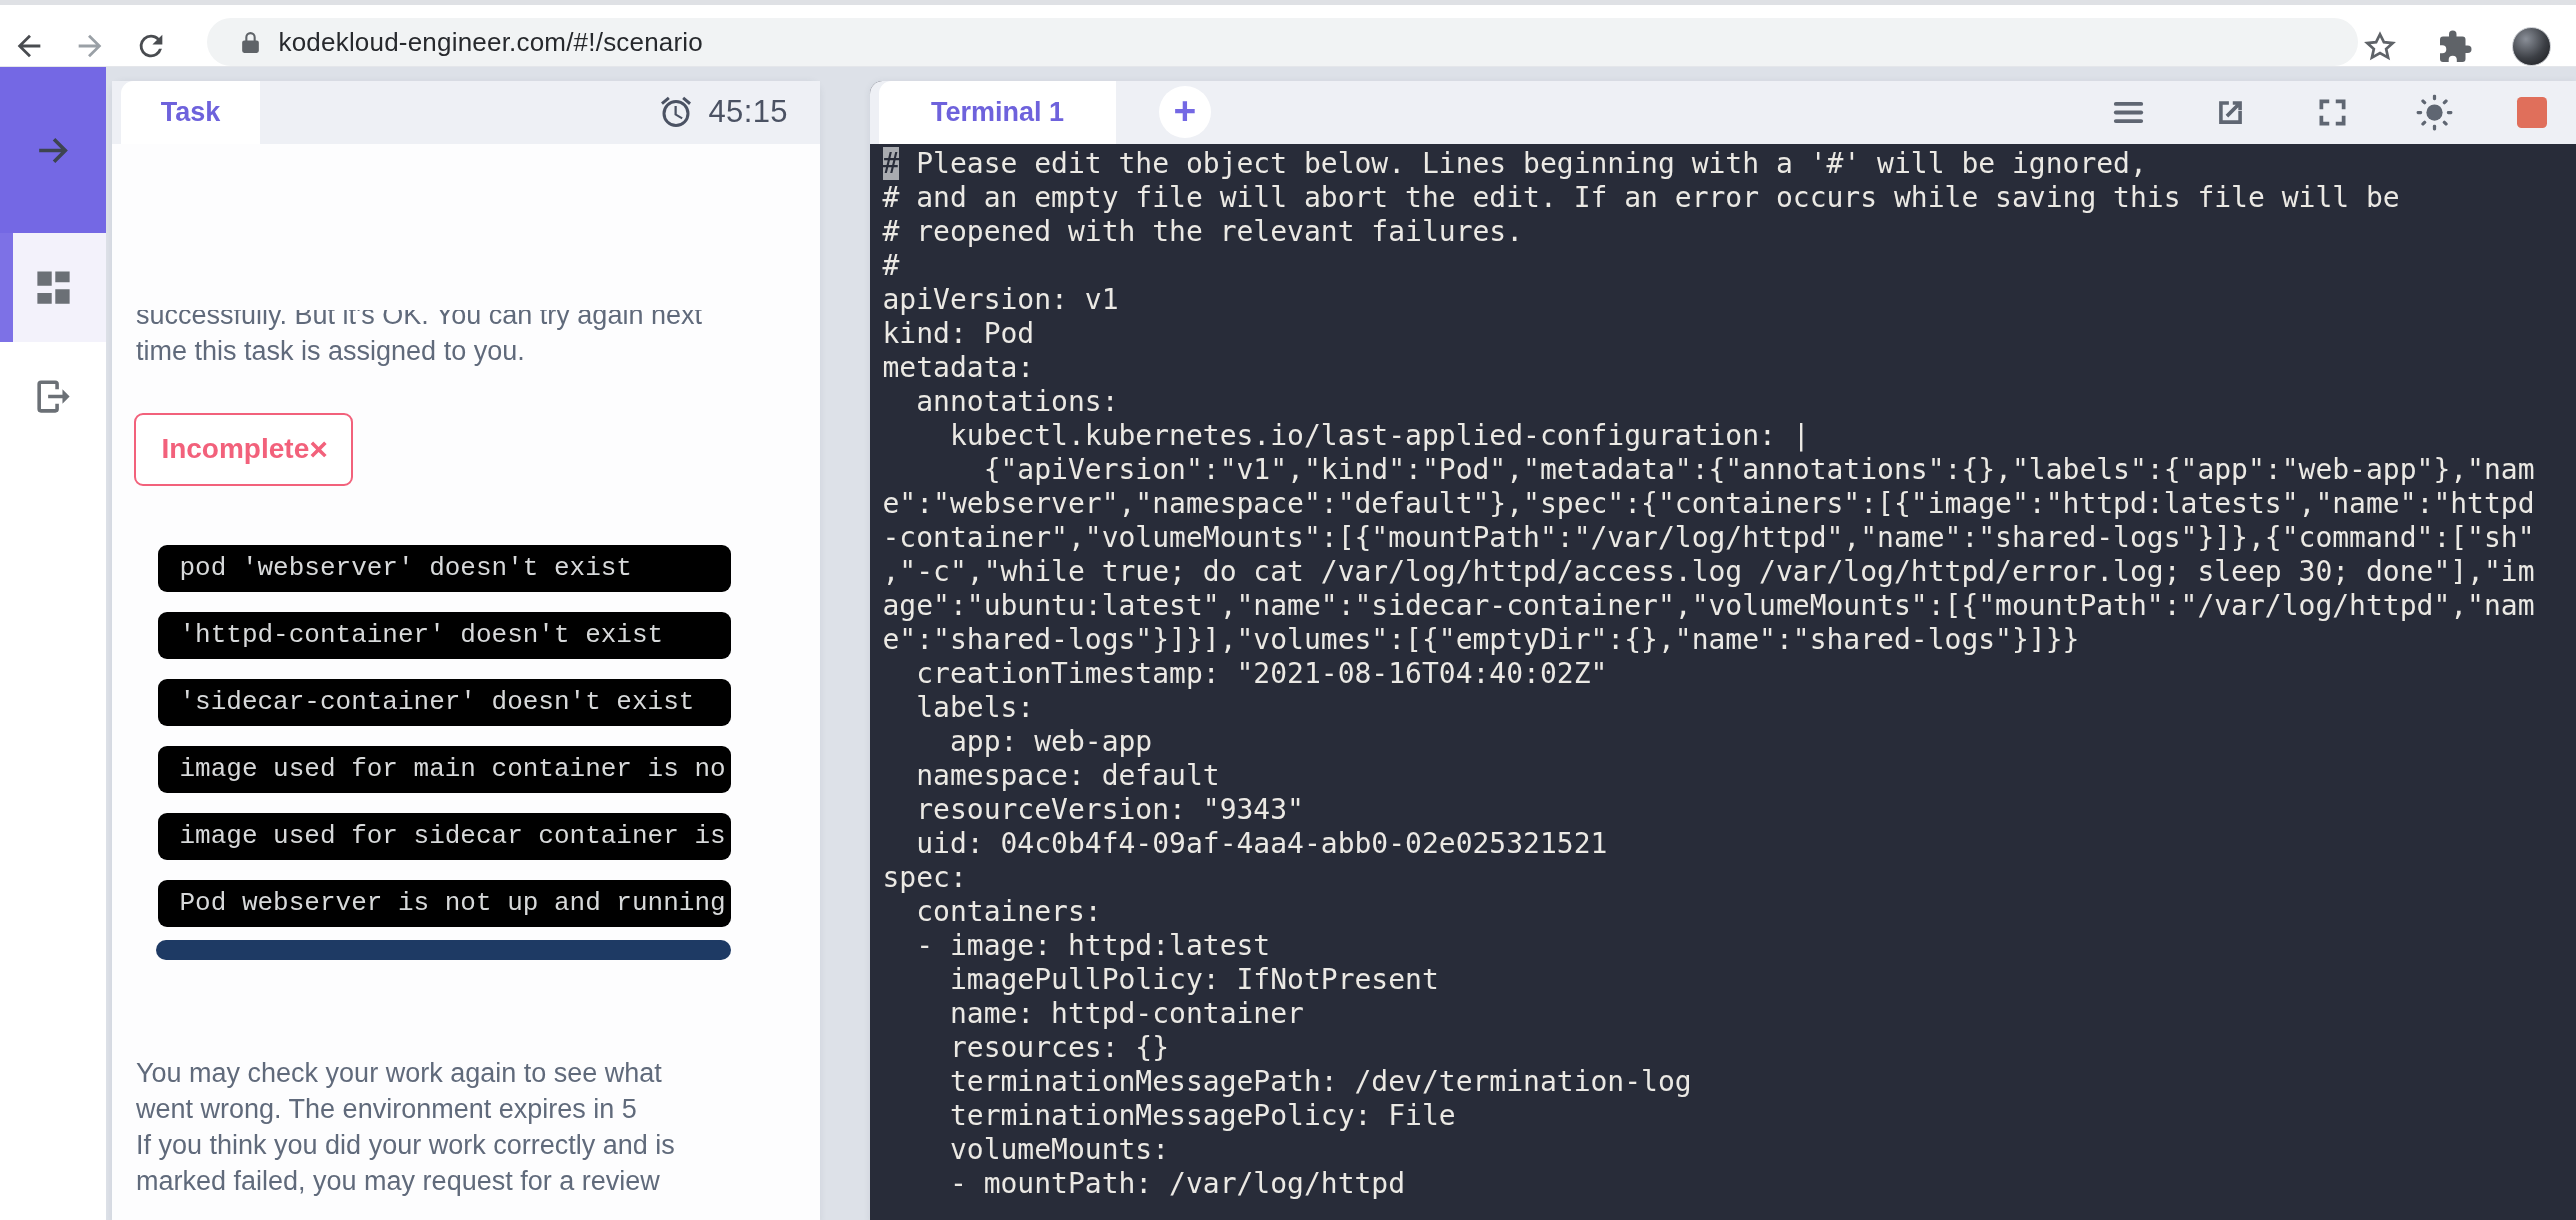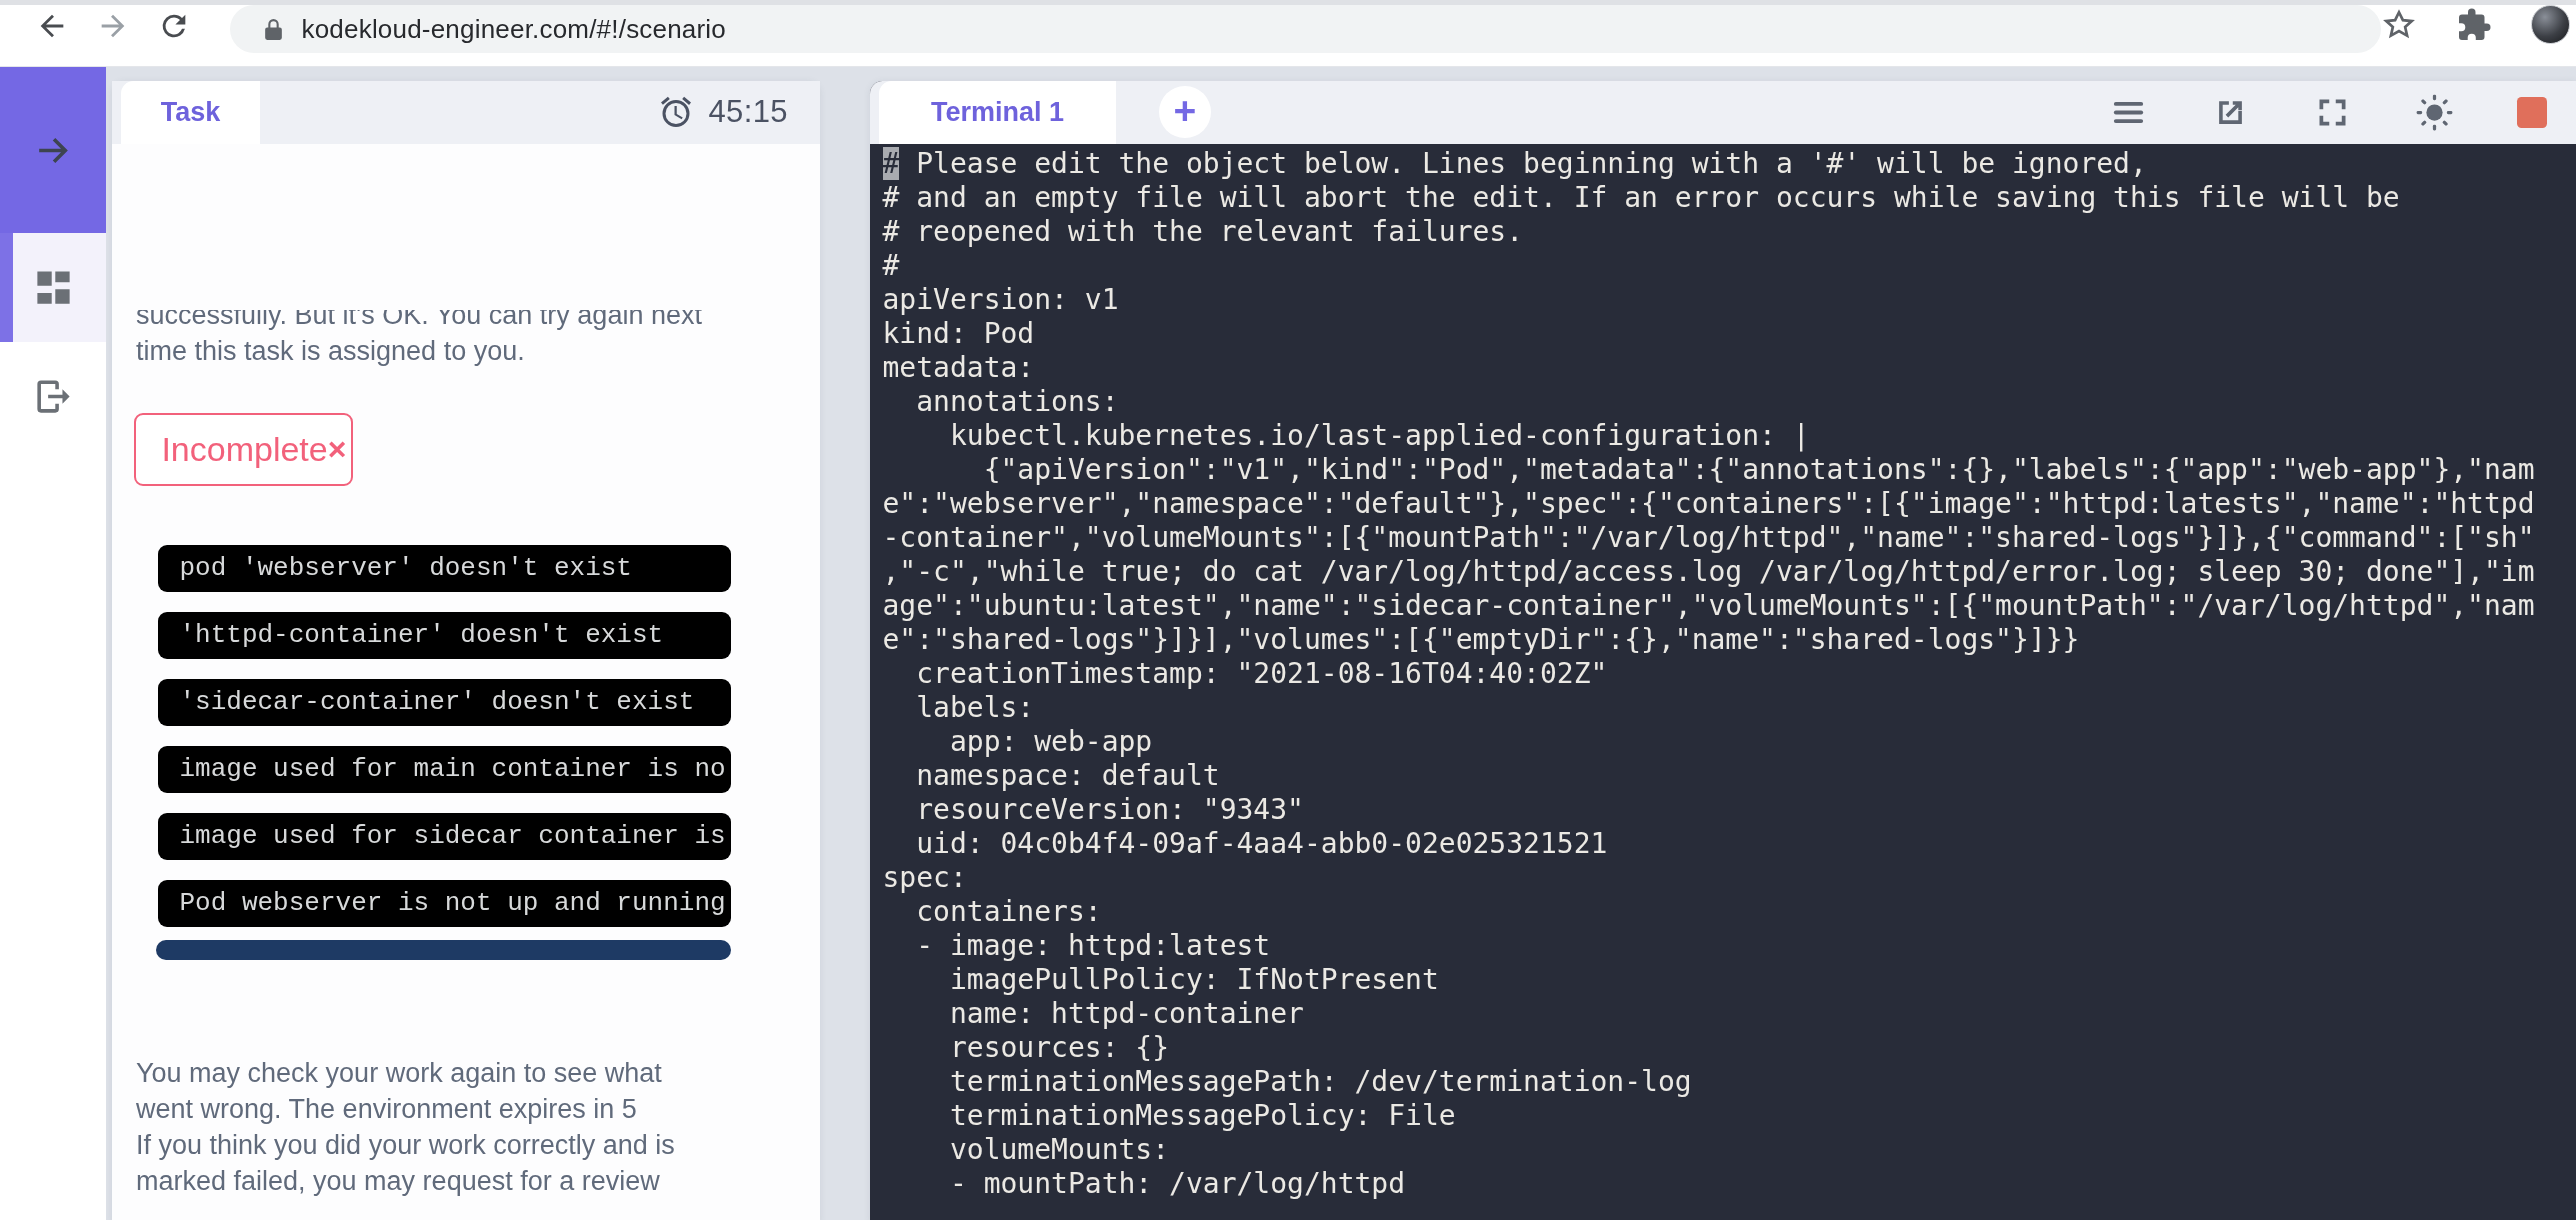--- a/index.html
+++ b/index.html
@@ -2,22 +2,22 @@
 <html style="font-size:14.3px"><head>
 <meta charset="utf-8">
 <style>
   * { margin:0; padding:0; box-sizing:border-box; }
   html,body { width:2576px; height:1221px; overflow:hidden; }
   body { font-family:"Liberation Sans", sans-serif; background:#dde1e8; }
 
   
   .win-strip { height:5.4px; background:#dfe1e5; }
   .browser-bar {
-    height:62px; background:#ffffff; display:flex; align-items:flex-start;
-    padding:0 25px 0 31px; border-bottom:0.9px solid #e4e6ea;
+    height:62px; background:#ffffff; display:flex; align-items:flex-end;
+    padding:0 25px 0 8px; border-bottom:0.9px solid #e4e6ea;
   }
   .nav-btn { width:41px; height:41px; display:flex; align-items:center; justify-content:center; border-radius:50%; margin-right:20px; flex:none; }
   .nav-btn svg { width:34px; height:34px; }
   .url-bar {
     display:flex; align-items:center; gap:16px;
     background:#f1f3f4; border-radius:25px; height:48px;
     margin-left:16px; padding:0 30.5px; width:2151px; flex:none;
   }
   .url-bar svg { width:25px; height:25px; flex:none; }
   .url-text { font-size:26px; color:#27292d; letter-spacing:0.2px; }
@@ -54,21 +54,21 @@
 
   .desc-clip { position:absolute; top:229px; left:24px; width:654px; height:66px; overflow:hidden; }
   .desc-inner { margin-top:-12.5px; }
   .desc-line, .footer-line { font-size:27px; line-height:36px; color:#606a7b; white-space:nowrap; }
 
   .badge {
     position:absolute; top:332px; left:22.4px; width:219px; height:73px;
     border:2.7px solid #f2617b; border-radius:9px; background:#fff;
     display:flex; align-items:center; justify-content:space-between; padding:0 25px;
   }
-  .badge-label { color:#f2617b; font-size:34px; font-weight:normal; }
+  .badge-label { color:#f2617b; font-size:28px; font-weight:bold; }
   .badge-x { color:#f2617b; font-size:32px; font-weight:bold; line-height:1; }
 
   .pills { position:absolute; top:464px; left:46px; width:573px; }
   .pill {
     height:47px; margin-bottom:20px; border-radius:9px; background:#000000;
     color:#d7d9da; font-family:"Liberation Mono", monospace; font-size:26px; line-height:47px;
     padding-left:21.5px; white-space:nowrap; overflow:hidden;
   }
   .pill-bar { position:absolute; top:859px; left:44px; width:575px; height:20px; border-radius:10px; background:#1e3a64; }
 

